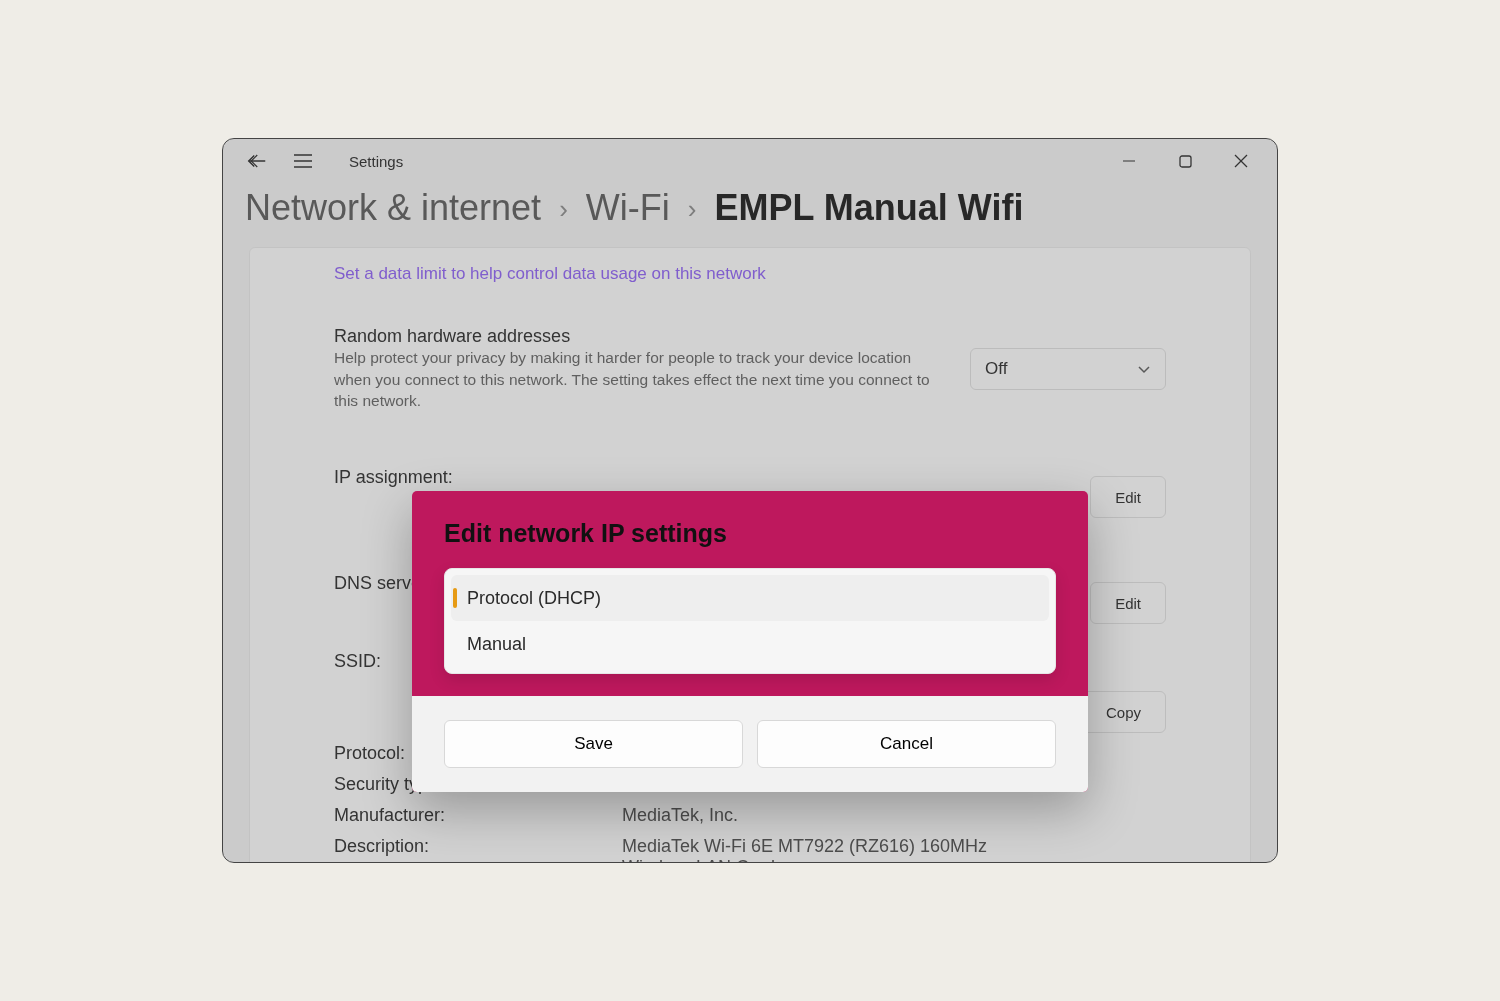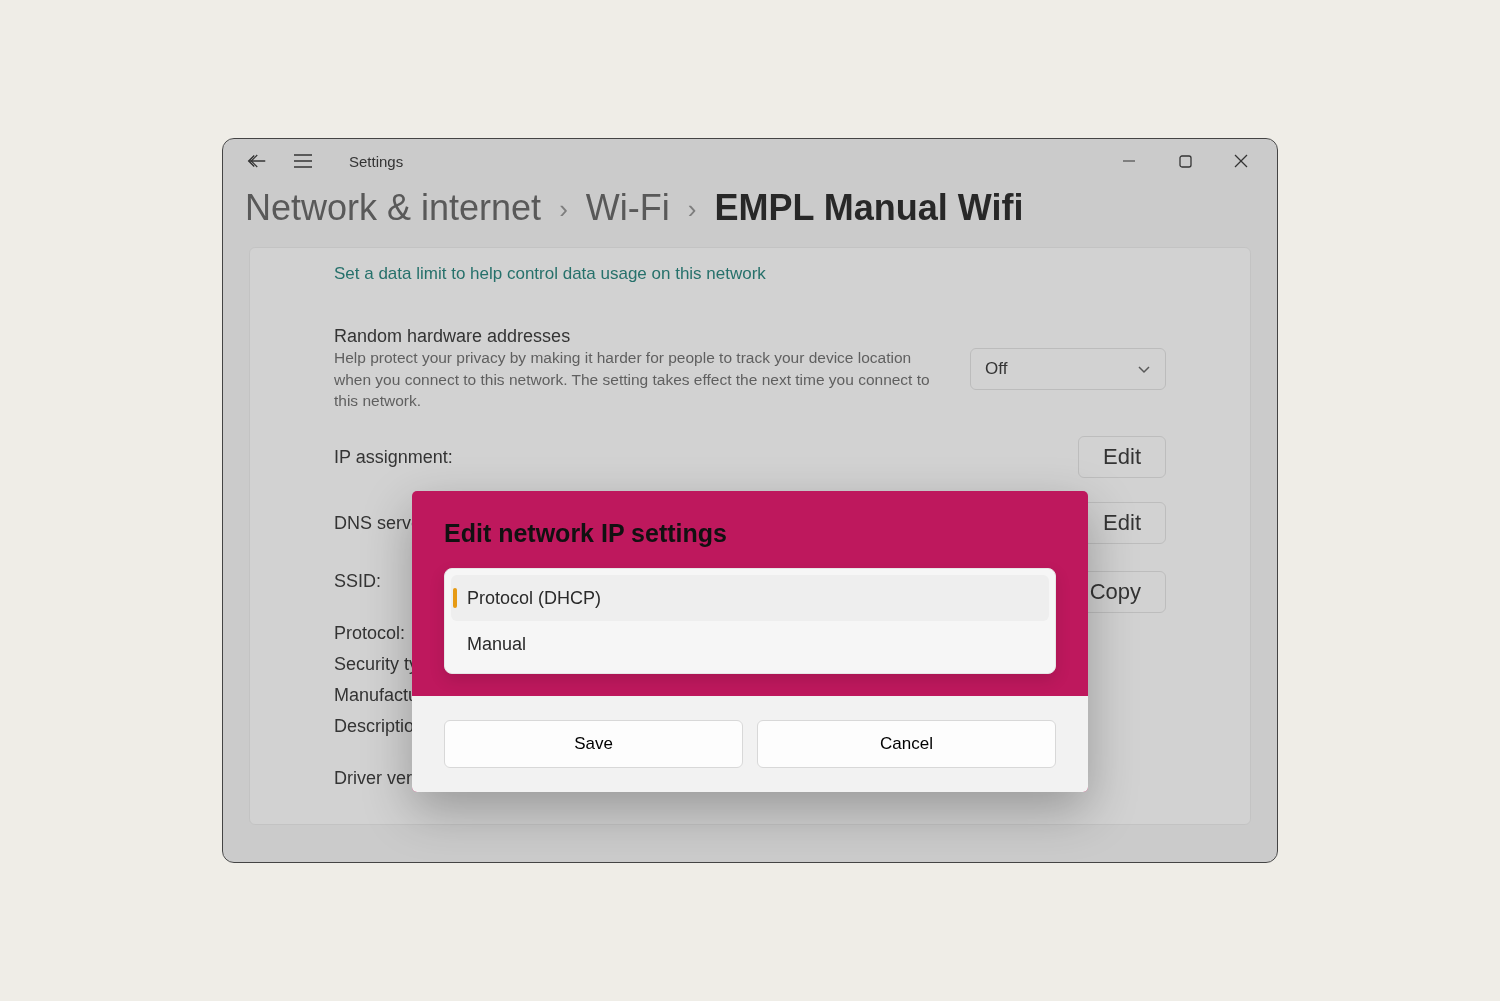--- a/index.html
+++ b/index.html
@@ -90,21 +90,21 @@
     .content {
       padding: 0 26px;
     }
     .card {
       background: #fcfcfc;
       border: 1px solid #e8e8e8;
       border-radius: 6px;
       padding: 16px 84px 30px 84px;
     }
     .link-text {
-      color: #0f766e;
+      color: #8b5cf6;
       font-size: 17px;
       padding-bottom: 30px;
     }
     .section {
       display: flex;
       align-items: center;
       padding: 12px 0;
     }
     .section-main {
       flex: 1;
@@ -142,25 +142,26 @@
       font-size: 18px;
       color: #222;
       flex: 1;
     }
     .btn {
       background: #fdfdfd;
       border: 1px solid #e0e0e0;
       border-radius: 6px;
       height: 42px;
       padding: 0 24px;
-      font-size: 22px;
-      color: #222;
-      display: flex;
-      align-items: center;
-      justify-content: center;
+      font-size: 15px;
+      color: #222;
+      display: flex;
+      align-items: center;
+      justify-content: center;
+      margin-top: 40px;
     }
     .details {
       padding-top: 10px;
     }
     .detail-row {
       display: flex;
       padding: 5px 0;
       font-size: 18px;
       color: #222;
     }

